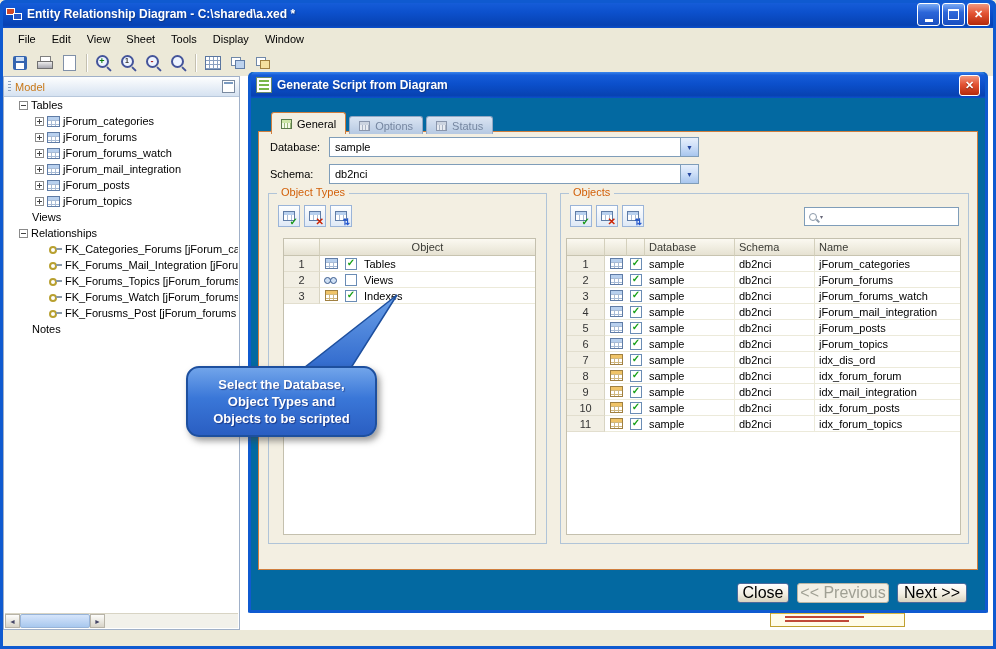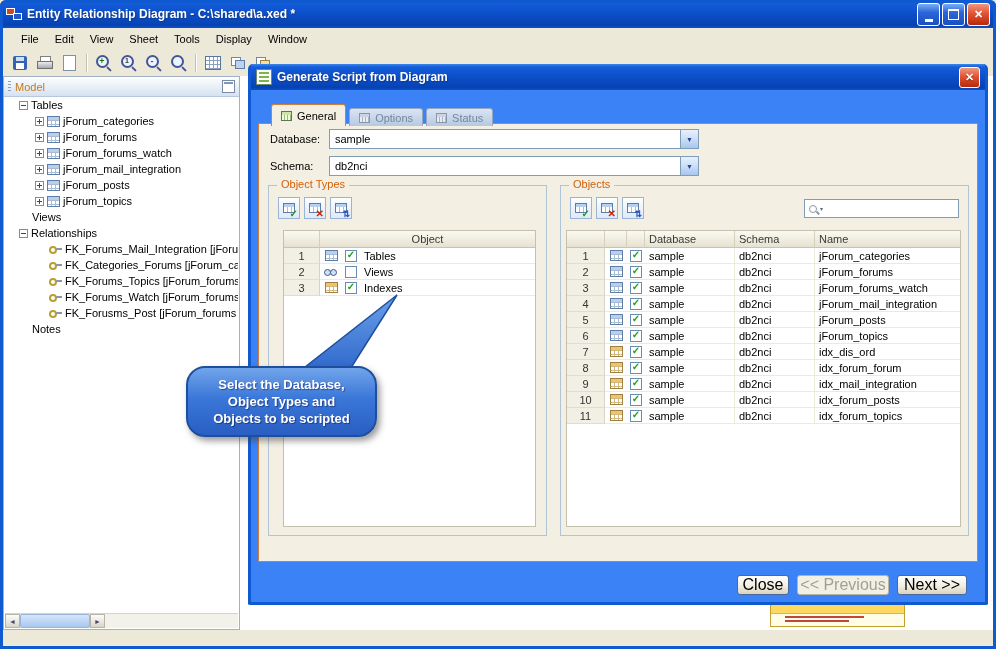--- a/index.html
+++ b/index.html
@@ -16,21 +16,21 @@
   .app-icon::before{content:"";position:absolute;left:0;top:2px;width:7px;height:5px;background:#d04828;border:1px solid #fff}
   .app-icon::after{content:"";position:absolute;right:0;bottom:2px;width:7px;height:5px;background:#2858c8;border:1px solid #fff}
   .wctrls{margin-left:auto;display:flex;gap:2px}
   .wbtn{width:21px;height:21px;border:1px solid #fff;border-radius:3px;display:flex;align-items:center;justify-content:center;
     background:linear-gradient(#7aabf4,#2c66d9 40%,#1a4fc0);color:#fff;font-size:11px;font-weight:bold}
   .wbtn.close{background:linear-gradient(#f0977e,#e35333 45%,#b52a0b)}
   .g-min{width:8px;height:3px;background:#fff;align-self:flex-end;margin:0 0 3px 0}
   .g-max{width:9px;height:8px;border:1px solid #fff;border-top-width:2px}
 
   
-  .menubar{position:absolute;left:9px;right:3px;top:28px;height:21px;display:flex;align-items:center;background:#ece9d8;padding-left:4px}
+  .menubar{position:absolute;left:0;right:3px;top:28px;height:21px;display:flex;align-items:center;background:#ece9d8;padding-left:10px}
   .menu-item{padding:2px 8px}
   .toolbar{position:absolute;left:3px;right:3px;top:49px;height:27px;display:flex;align-items:center;background:#ece9d8;
     border-bottom:1px solid #d8d4c4;padding-left:4px}
   .tb-btn{width:23px;height:22px;display:flex;align-items:center;justify-content:center;margin:0 1px}
   .tb-sep{width:1px;height:18px;background:#c4c0b0;box-shadow:1px 0 0 #fff;margin:0 4px}
   .i-save{width:14px;height:14px;background:#3565b0;border-radius:2px;position:relative}
   .i-save::before{content:"";position:absolute;left:3px;top:1px;width:8px;height:4px;background:#cfe0f4}
   .i-save::after{content:"";position:absolute;left:3px;bottom:1px;width:8px;height:6px;background:#fff}
   .i-print{width:16px;height:13px;position:relative}
   .i-print::before{content:"";position:absolute;left:3px;top:0;width:9px;height:4px;background:#fff;border:1px solid #808080}
@@ -93,21 +93,21 @@
   .frag{position:absolute;left:530px;top:528px;width:135px;height:23px;border:1px solid #c0a030;background:#fffce8;box-sizing:border-box}
   .frag-h{height:8px;background:#ffd95e;border-bottom:1px solid #d8b840}
   .frag-line{height:2px;background:#c04838;margin:2px 40px 0 14px}
   .frag-line.b{margin-right:55px}
 
   
   .statusbar{position:absolute;left:3px;right:3px;bottom:3px;height:16px;background:#ece9d8;border-top:1px solid #fff;
     display:flex;align-items:center;padding:0 5px}
 
   
-  .dialog{position:absolute;left:248px;top:64px;width:740px;height:541px;background:#3b82f6;
+  .dialog{position:absolute;left:248px;top:72px;width:740px;height:541px;background:#0369a1;
     border:3px solid #0f5ad0;border-top:none;box-sizing:border-box;z-index:10;border-radius:5px 5px 2px 2px}
   .dlg-title{height:26px;display:flex;align-items:center;padding:0 5px;border-radius:4px 4px 0 0;
     background:linear-gradient(180deg,#3b86ec 0%,#155cd8 12%,#0c50cc 45%,#0742b2 90%,#0c50cc 100%)}
   .dlg-icon{width:14px;height:14px;background:#fff;border:1px solid #6a8a6a;position:relative;flex:0 0 14px}
   .dlg-icon::before{content:"";position:absolute;left:2px;top:2px;right:2px;height:2px;background:#7ab648;box-shadow:0 4px 0 #7ab648,0 8px 0 #7ab648}
   .dlg-title .txt{color:#fff;font-weight:bold;font-size:12px;text-shadow:1px 1px 1px #113a8a;margin-left:5px}
   .dlg-close{margin-left:auto;width:19px;height:19px;border:1px solid #fff;border-radius:3px;display:flex;align-items:center;justify-content:center;
     background:linear-gradient(#f0977e,#e35333 45%,#b52a0b);color:#fff;font-size:11px;font-weight:bold;text-shadow:0 1px 1px #7a1a00}
 
   .tabs{position:absolute;left:20px;top:40px;display:flex;align-items:flex-end;z-index:3}
@@ -171,21 +171,21 @@
 
   .xbtn{position:absolute;height:20px;border:1px solid #4a6a9c;border-radius:3px;display:flex;align-items:center;justify-content:center;
     background:linear-gradient(#ffffff,#f2eee2 55%,#d8d3bf);font-size:16px;box-sizing:border-box}
   .xbtn.disabled{color:#a0a094;border-color:#b8b4a4;background:#f2efe4}
   .btn-close{left:486px;top:511px;width:52px}
   .btn-prev{left:546px;top:511px;width:92px}
   .btn-next{left:646px;top:511px;width:70px}
 
   
   .callout-arrow{position:absolute;left:285px;top:291px;z-index:31}
-  .callout{position:absolute;left:186px;top:366px;width:191px;height:71px;z-index:32;border:2px solid #1d4f9e;border-radius:19px;
+  .callout{position:absolute;left:186px;top:366px;width:191px;height:71px;z-index:32;border:2px solid #1d4f9e;border-radius:13px;
     background:linear-gradient(#71a4ea,#3a77d8 45%,#2a5ec2);box-shadow:3px 4px 6px rgba(60,60,60,.5);
     display:flex;flex-direction:column;align-items:center;justify-content:center;color:#fff;font-weight:bold;font-size:13px;
     line-height:17px;text-shadow:1px 1px 1px rgba(0,0,60,.45);box-sizing:border-box}
 </style>
 </head>
 <body>
 
 <div class="app">
 
   <div class="titlebar">
@@ -327,26 +327,26 @@
       <div class="t-row lvl0n">
         <span class="t-label">Views</span>
       </div>
       <div class="t-row">
         <span class="exp"></span>
         <span class="t-label">Relationships</span>
       </div>
 
         <div class="t-row lvl1n">
           <span class="i-fk"></span>
-          <span class="t-label">FK_Forums_Mail_Integration [jForu</span>
+          <span class="t-label">FK_Categories_Forums [jForum_ca</span>
         </div>
 
         <div class="t-row lvl1n">
           <span class="i-fk"></span>
-          <span class="t-label">FK_Categories_Forums [jForum_ca</span>
+          <span class="t-label">FK_Forums_Mail_Integration [jForu</span>
         </div>
 
         <div class="t-row lvl1n">
           <span class="i-fk"></span>
           <span class="t-label">FK_Forums_Topics [jForum_forums</span>
         </div>
 
         <div class="t-row lvl1n">
           <span class="i-fk"></span>
           <span class="t-label">FK_Forums_Watch [jForum_forums</span>

